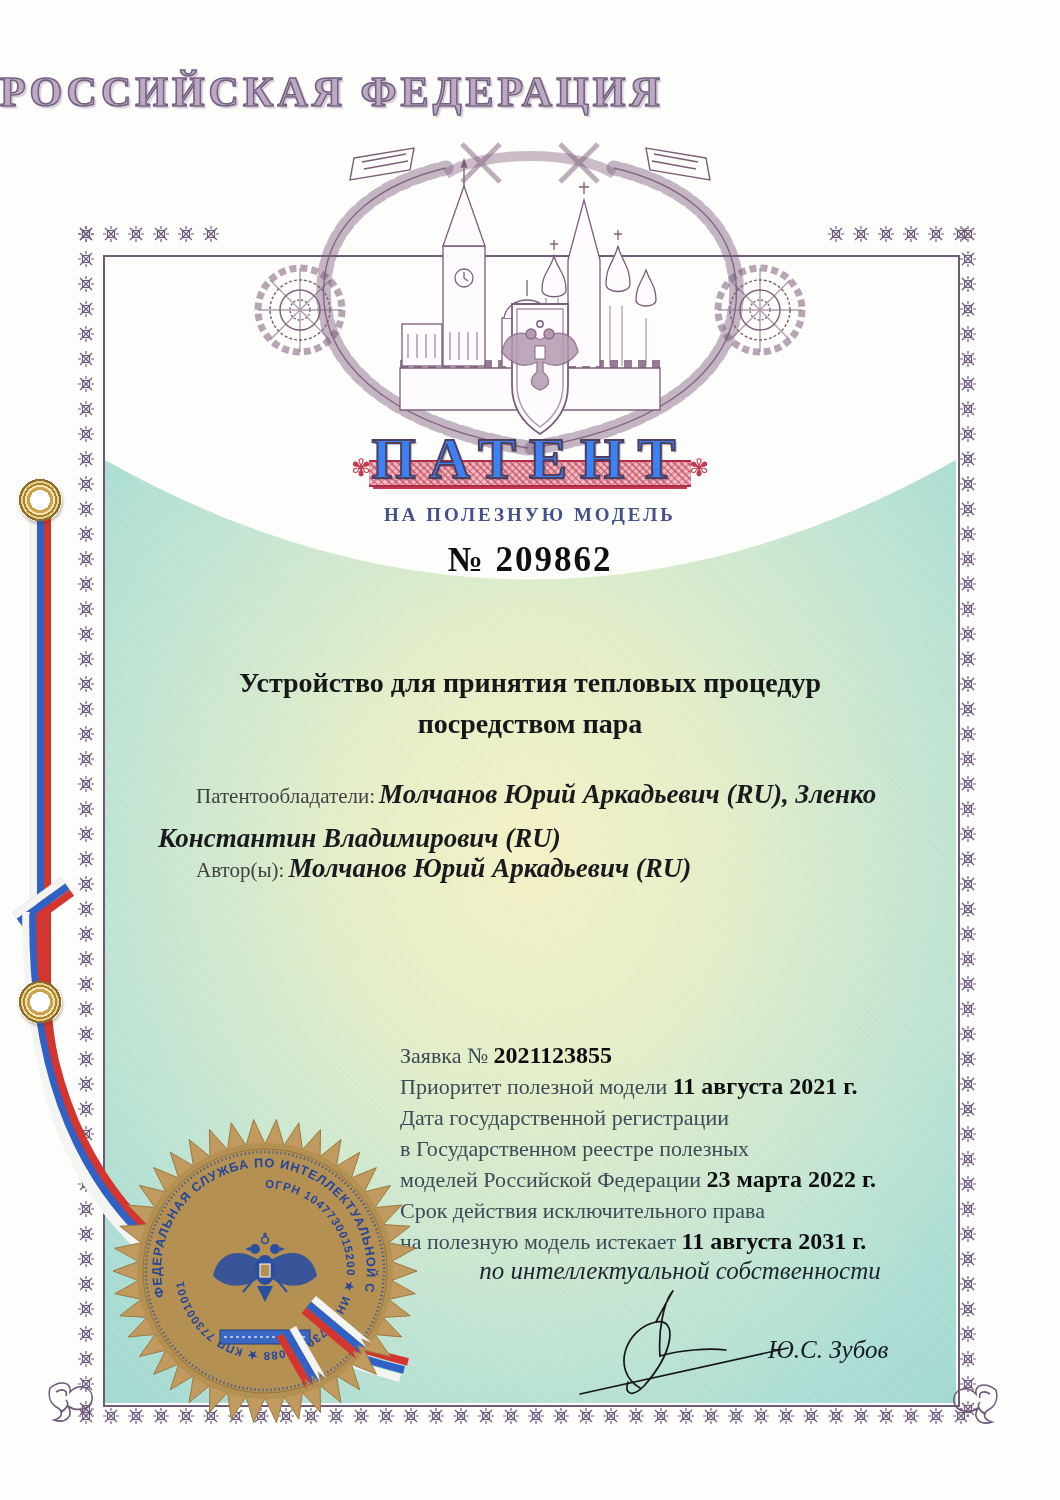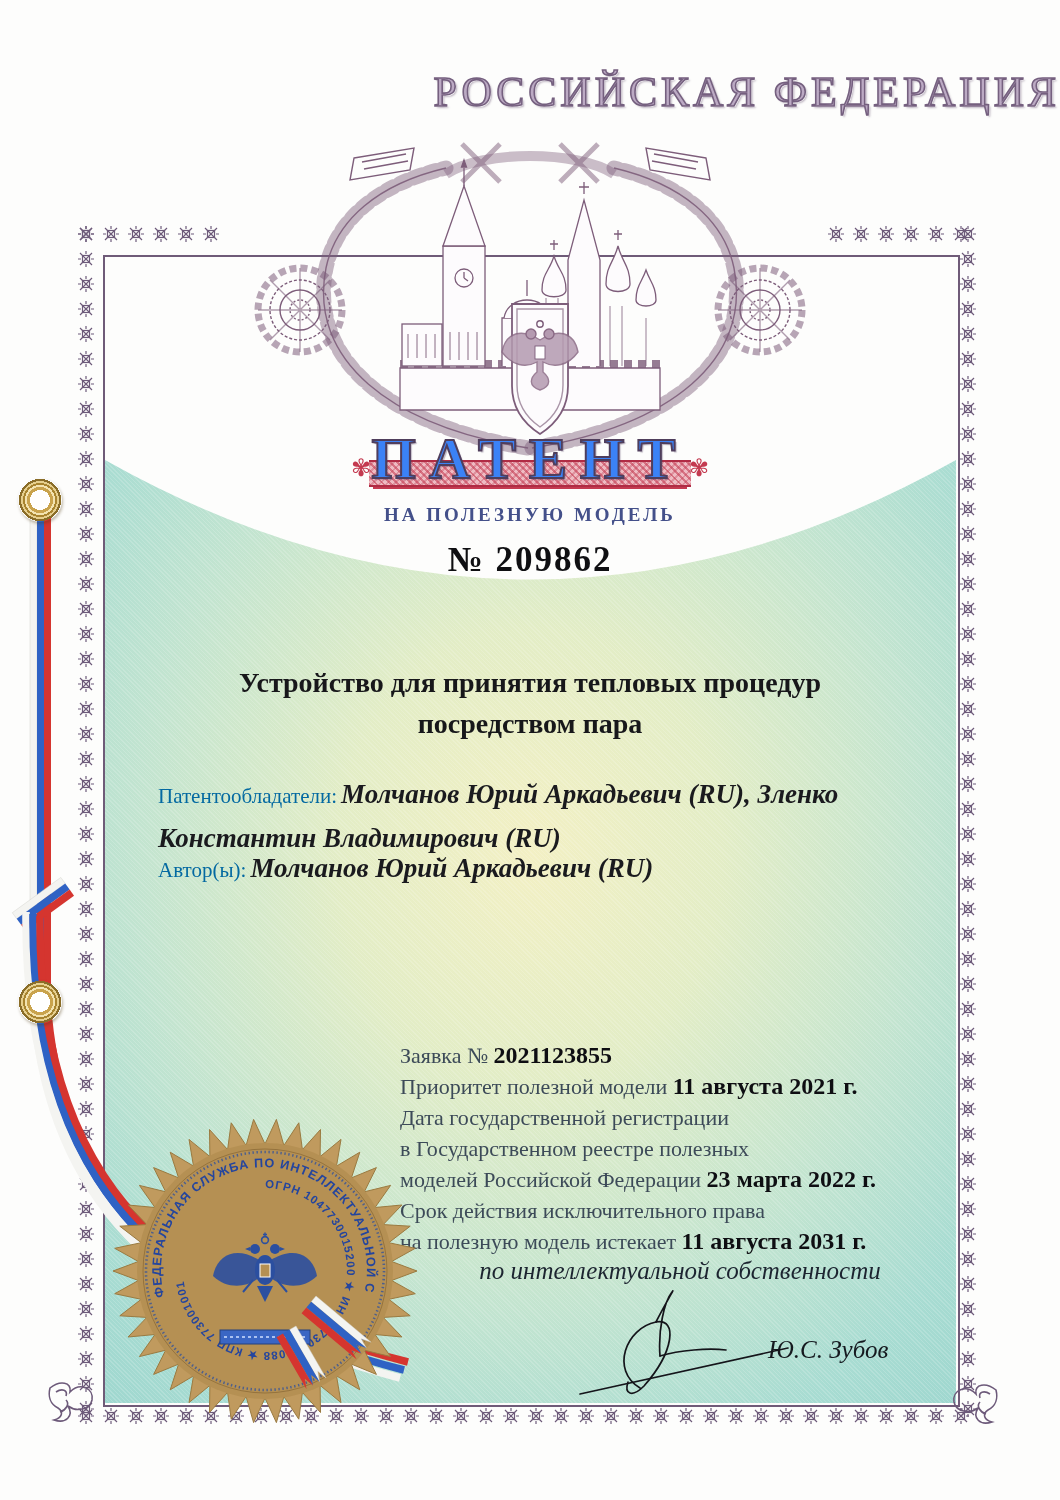--- a/index.html
+++ b/index.html
@@ -13,22 +13,22 @@
   .frame{position:absolute;left:103px;top:255px;width:853px;height:1148px;
          border:2px solid #6f5b78;z-index:5;}
 
   
   .teal{position:absolute;left:105px;top:257px;width:851px;height:1146px;z-index:1;
         background:
           repeating-linear-gradient(45deg, rgba(255,255,255,.16) 0 1px, rgba(0,0,0,0) 1px 3px),
           radial-gradient(ellipse 75% 65% at 50% 52%, #f3f0c4 0%, #e3edc6 30%, #c2e4d0 62%, #a8dcd2 85%, #9fd7cf 100%);}
   .arc{position:absolute;left:0;top:0;width:100%;height:340px;display:block;}
 
-  .header-title{position:absolute;left:0;top:68px;width:100%;text-align:right;z-index:7;
-        font-size:42px;font-weight:normal;letter-spacing:4px;color:#bcaac4;
+  .header-title{position:absolute;left:0;top:68px;width:100%;text-align:left;z-index:7;
+        font-size:42px;font-weight:bold;letter-spacing:4px;color:#bcaac4;
         -webkit-text-stroke:1.6px #75607f;
         text-shadow:1px 1px 0 #ffffff,2px 2px 2px rgba(110,90,120,.45);}
 
   .emblem{position:absolute;left:250px;top:128px;width:560px;height:332px;z-index:7;}
 
   .patent-band{position:absolute;left:50%;top:460px;transform:translateX(-50%);
         width:322px;height:23px;z-index:7;
         background:
           repeating-linear-gradient(45deg, rgba(196,57,80,.55) 0 2px, rgba(0,0,0,0) 2px 5px),
           repeating-linear-gradient(-45deg, rgba(196,57,80,.55) 0 2px, rgba(237,180,188,.9) 2px 5px);
@@ -40,21 +40,21 @@
         -webkit-text-stroke:2px #4f3e5c;text-shadow:2px 2px 1px rgba(80,60,95,.35);}
   .subtitle{position:absolute;left:0;top:504px;width:100%;text-align:center;z-index:8;
         font-size:19px;font-weight:bold;letter-spacing:3px;color:#44508a;}
   .doc-number{position:absolute;left:0;top:540px;width:100%;text-align:center;z-index:8;
         font-size:35px;font-weight:bold;letter-spacing:2px;color:#0f0f12;}
 
   .invention-title{position:absolute;left:130px;top:662px;width:800px;z-index:8;
         text-align:center;font-size:28px;font-weight:bold;color:#17171a;line-height:41px;}
 
   .party{position:absolute;left:158px;width:762px;z-index:8;line-height:40px;color:#1a1a1e;}
-  .party .lbl{font-size:21px;color:#0369a1;}
+  .party .lbl{font-size:21px;color:#404040;margin-left:38px;}
   .party .names{font-size:27px;font-weight:bold;font-style:italic;}
   .holders{top:774px;}
   .authors{top:848px;}
 
   .details{position:absolute;left:400px;top:1040px;width:480px;z-index:8;
         font-size:22px;line-height:31px;color:#3c4a58;}
   .details b{font-size:24px;color:#0e0e12;}
 
   .sig-title{position:absolute;left:440px;top:1250px;width:480px;z-index:8;text-align:center;
         font-style:italic;font-size:25px;line-height:41px;color:#1c2430;}

